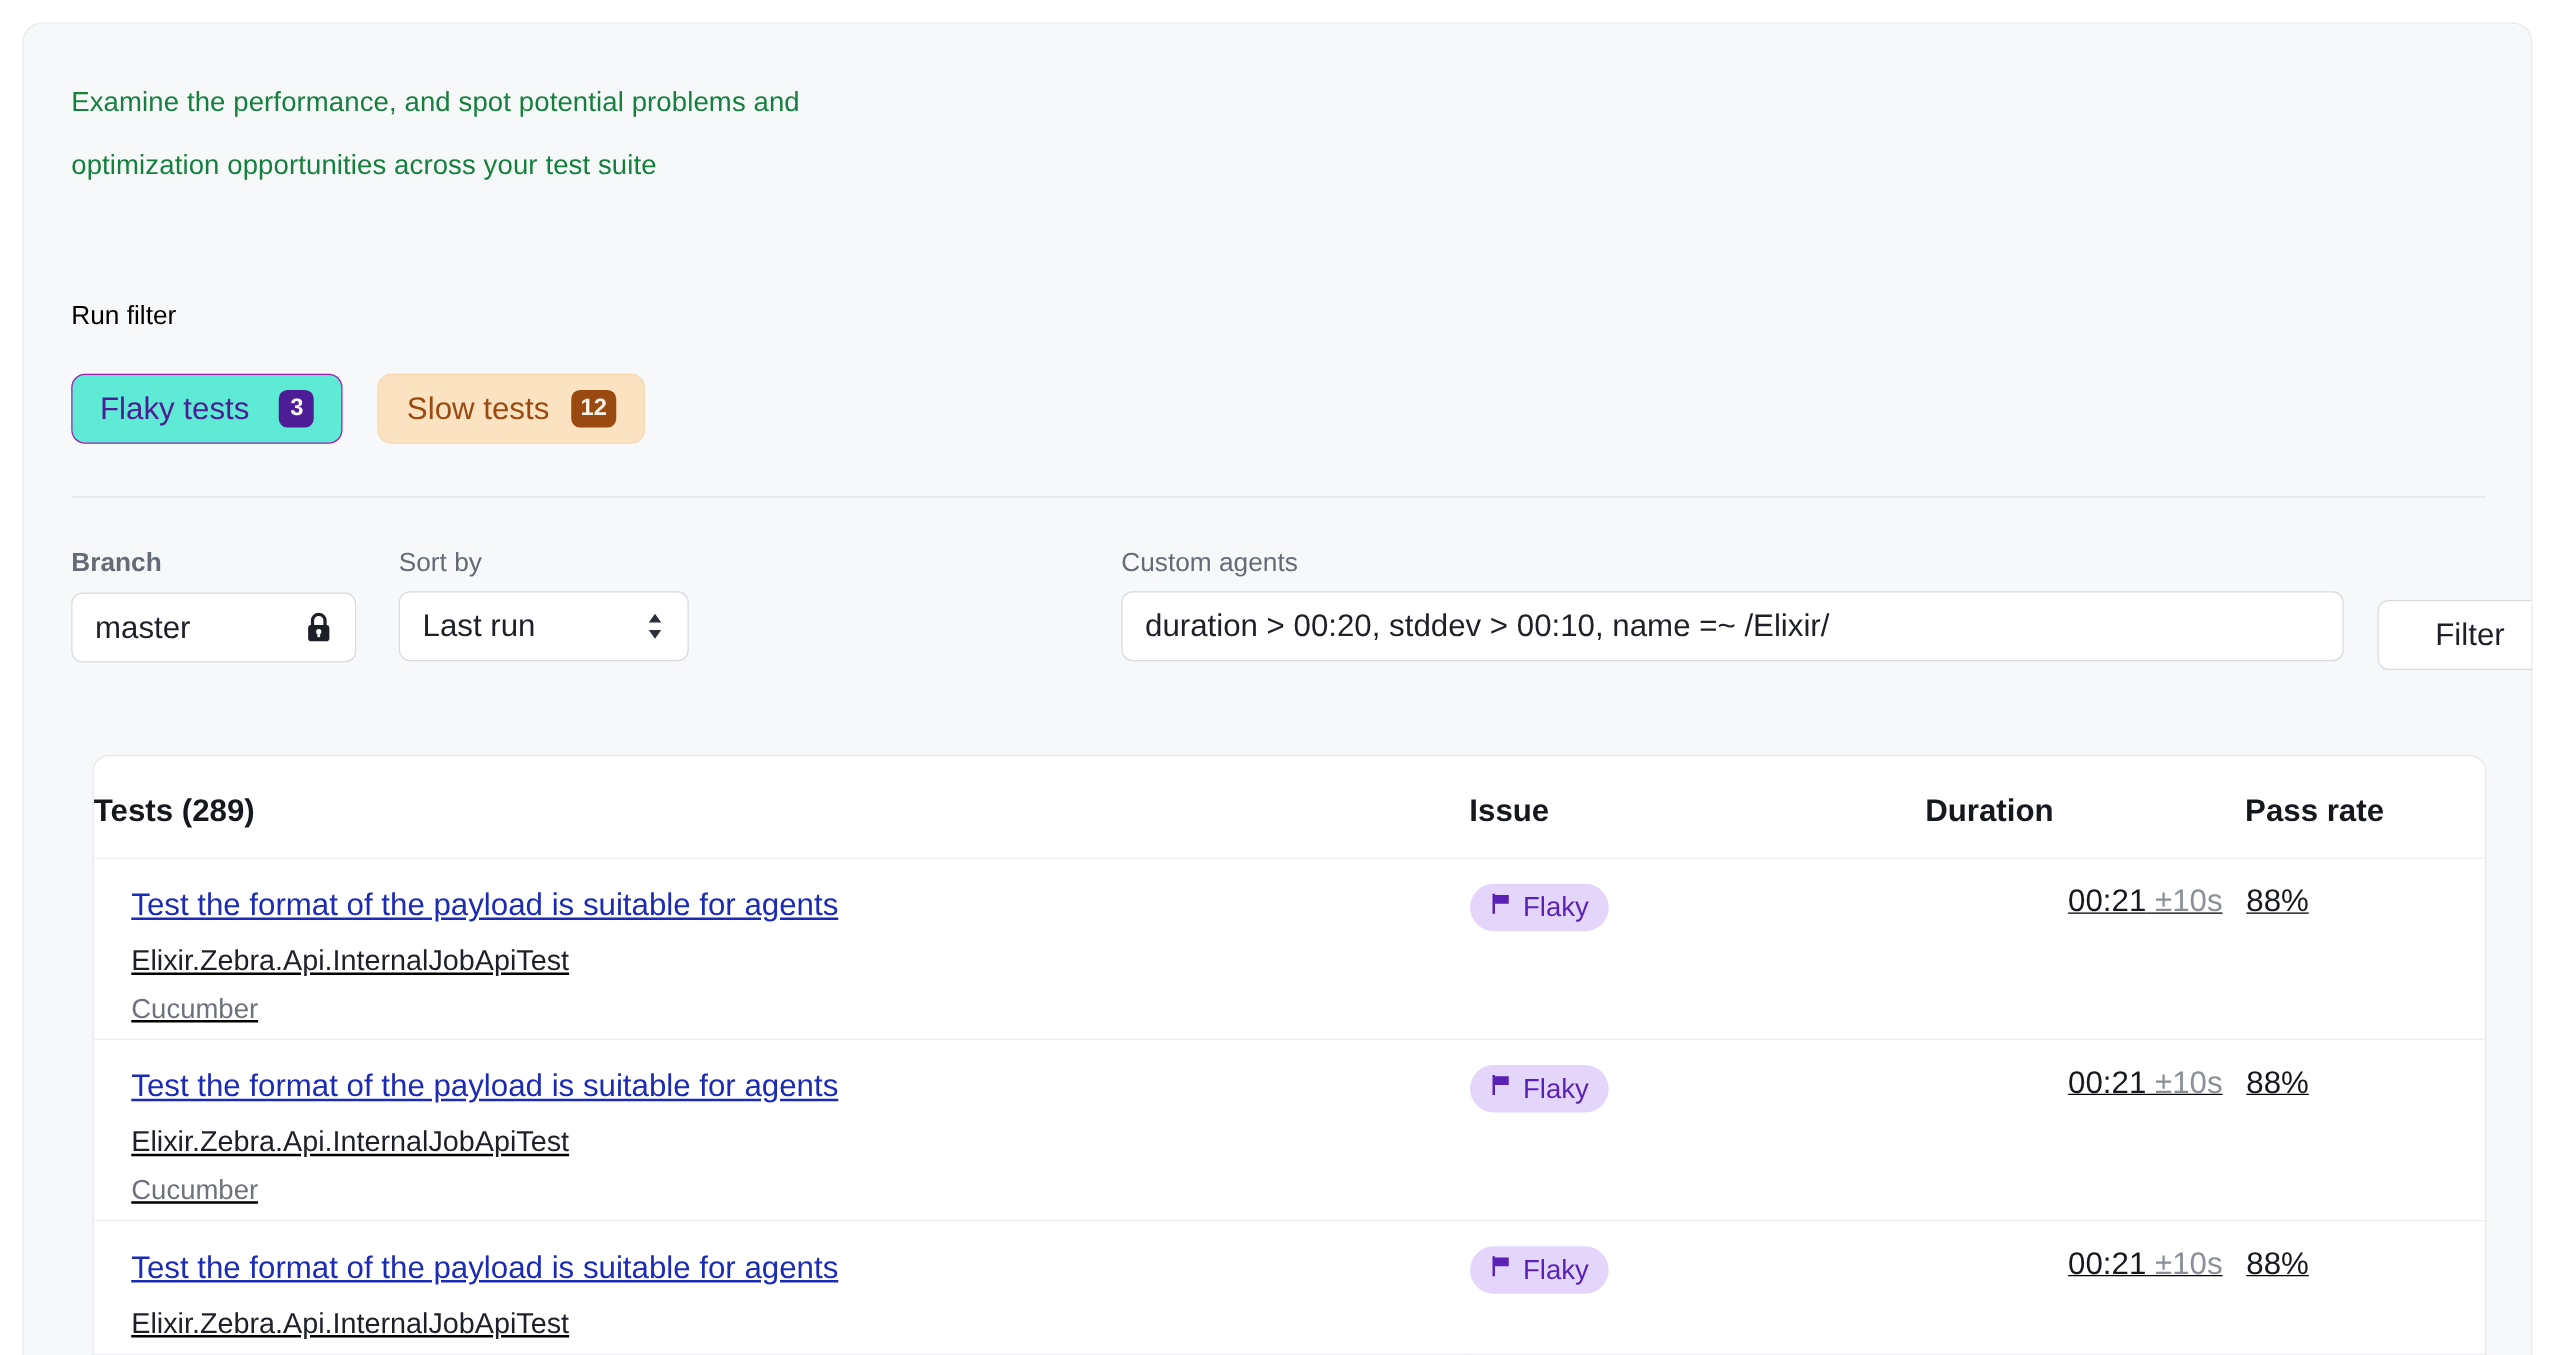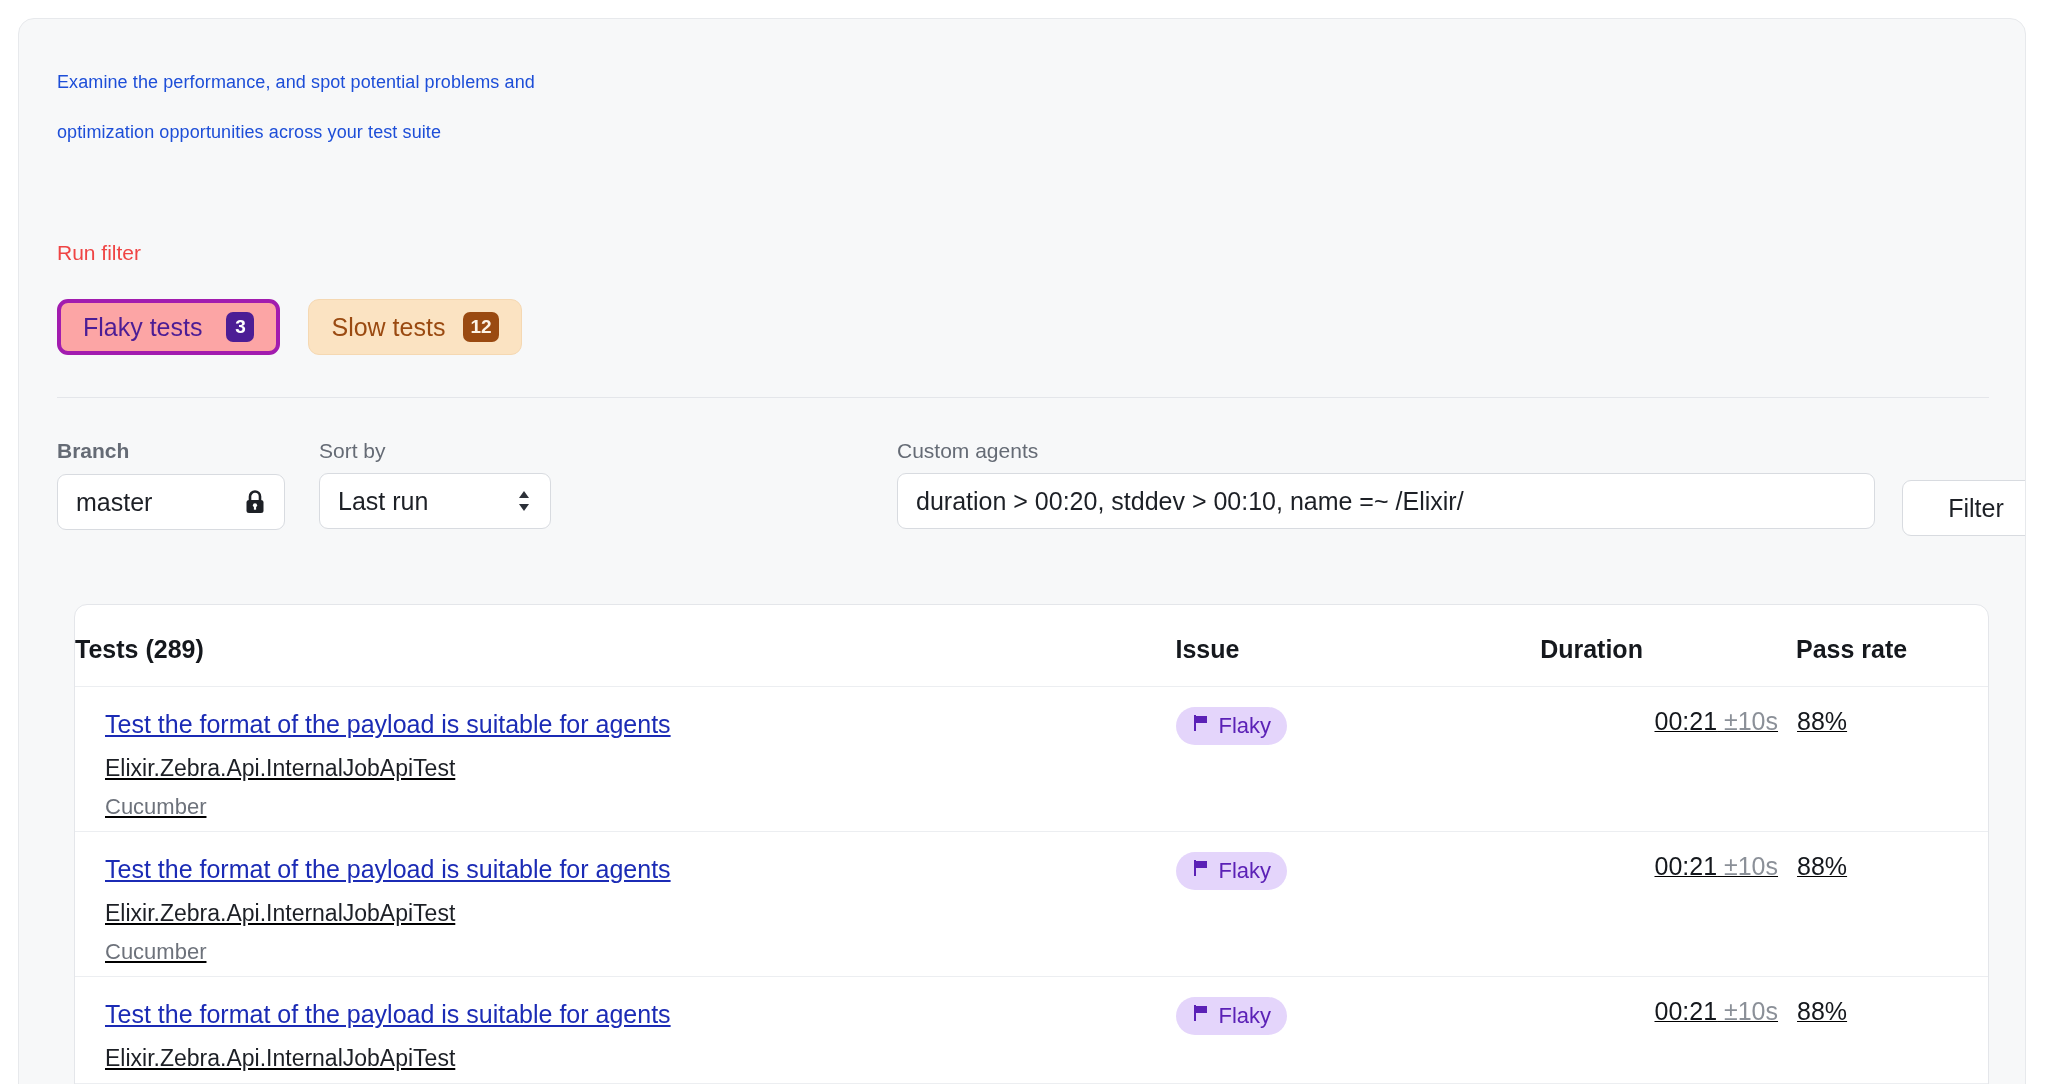--- a/index.html
+++ b/index.html
@@ -30,34 +30,34 @@
     box-sizing: border-box;
     overflow: hidden;
   }
 
   
   .intro {
     position: absolute;
     left: 38px;
     top: 38px;
     width: 1000px;
-    font-size: 18px;
+    font-size: 22px;
     line-height: 50px;
-    color: #1d4ed8;
+    color: #15803d;
     letter-spacing: 0.1px;
   }
   .intro div { white-space: nowrap; }
 
   
   .runfilter-label {
     position: absolute;
     left: 38px;
     top: 222px;
     font-size: 21px;
-    color: #ef4444;
+    color: #000000;
   }
   .chips {
     position: absolute;
     left: 38px;
     top: 280px;
     display: flex;
     gap: 28px;
   }
   .chip {
     display: inline-flex;
@@ -77,22 +77,22 @@
     justify-content: center;
     min-width: 28px;
     height: 30px;
     padding: 0 7px;
     border-radius: 7px;
     font-size: 19px;
     font-weight: bold;
     box-sizing: border-box;
   }
   .chip-flaky {
-    background: #fca5a5;
-    border: 4px solid #a21caf;
+    background: #5eead4;
+    border: 1px solid #a21caf;
     color: #4c1d95;
     gap: 24px;
   }
   .chip-flaky .count { background: #4c1d95; color: #ffffff; }
   .chip-slow {
     background: #fbe3c2;
     border: 1px solid #f5d8b2;
     color: #9a4a11;
   }
   .chip-slow .count { background: #9a4a11; color: #fdf3e6; }

